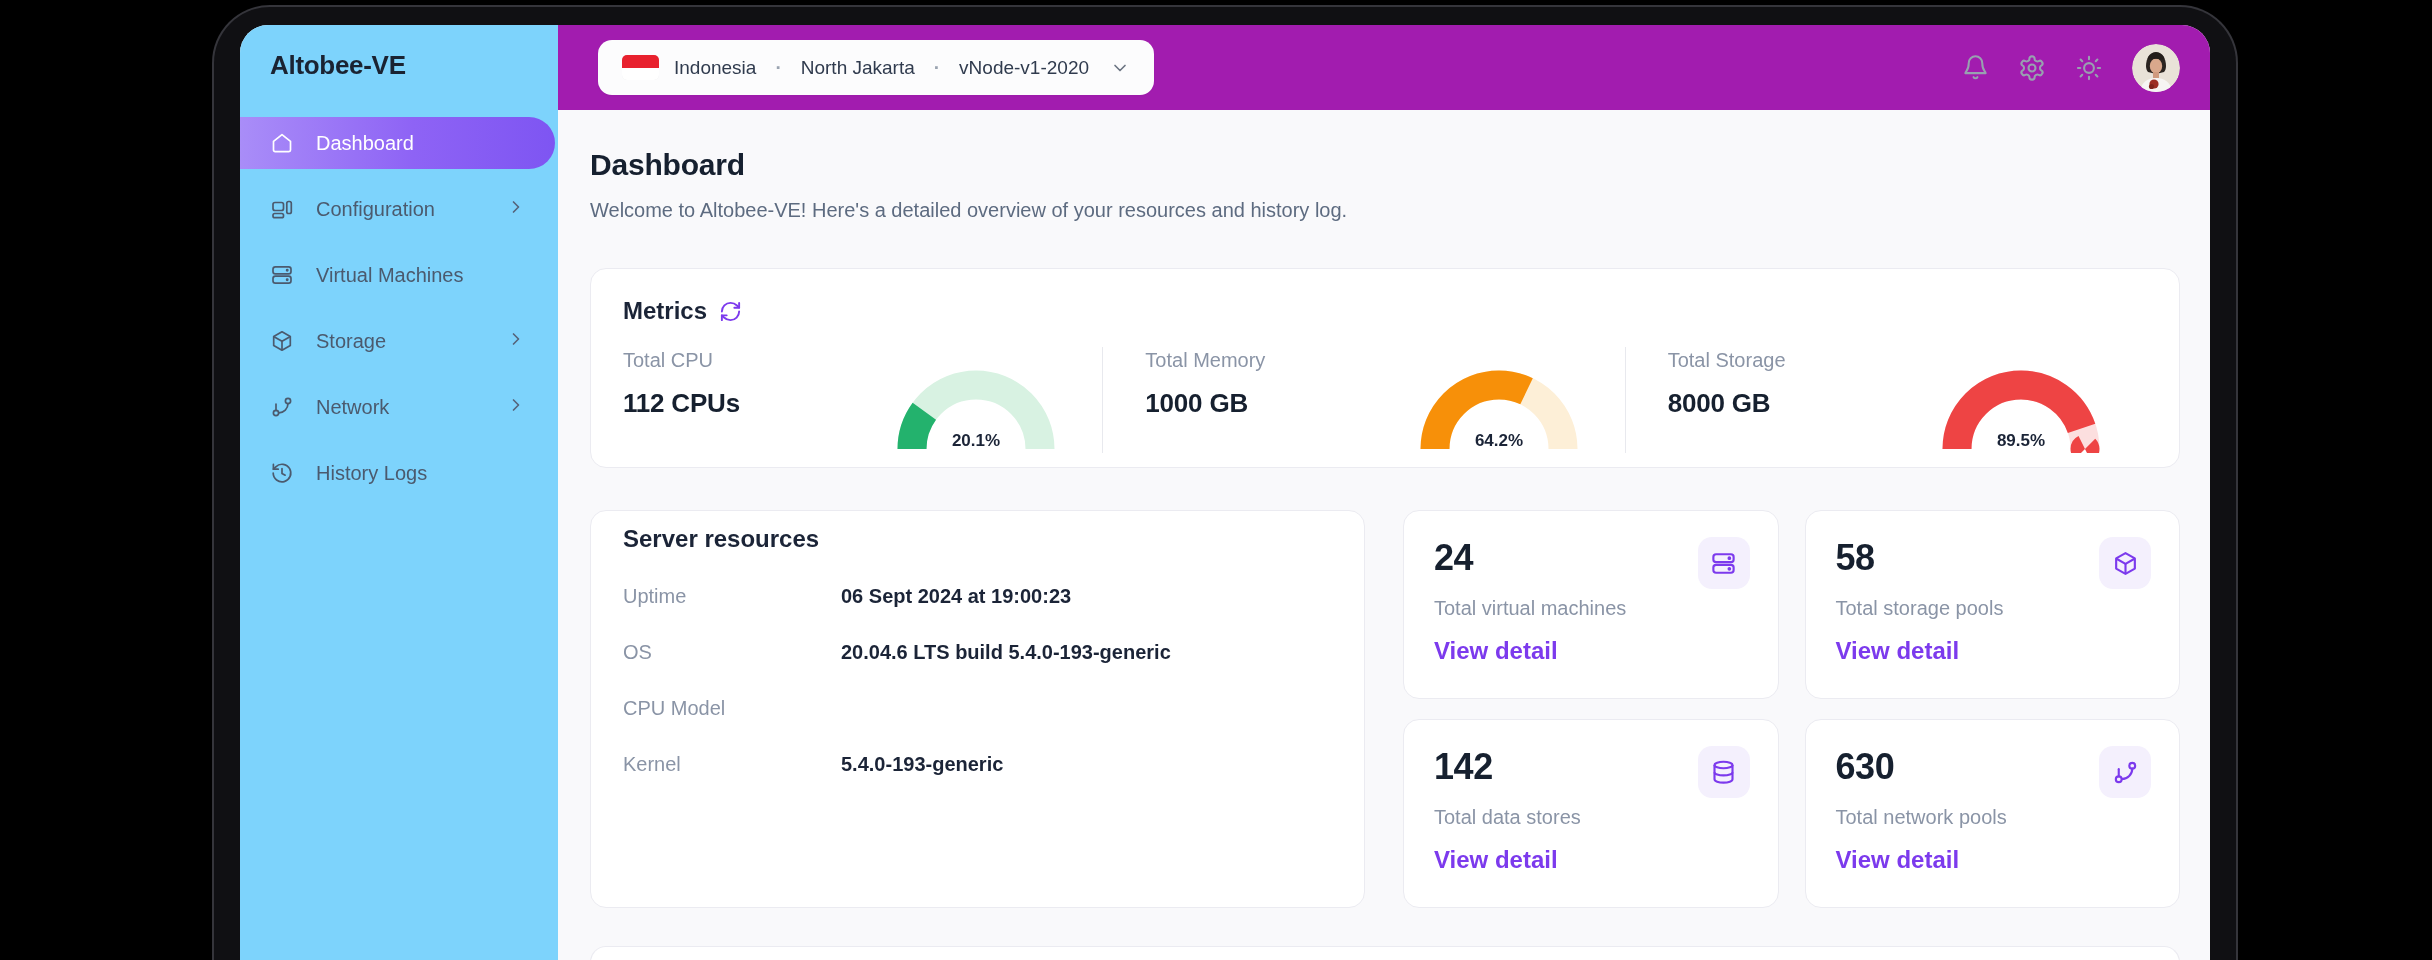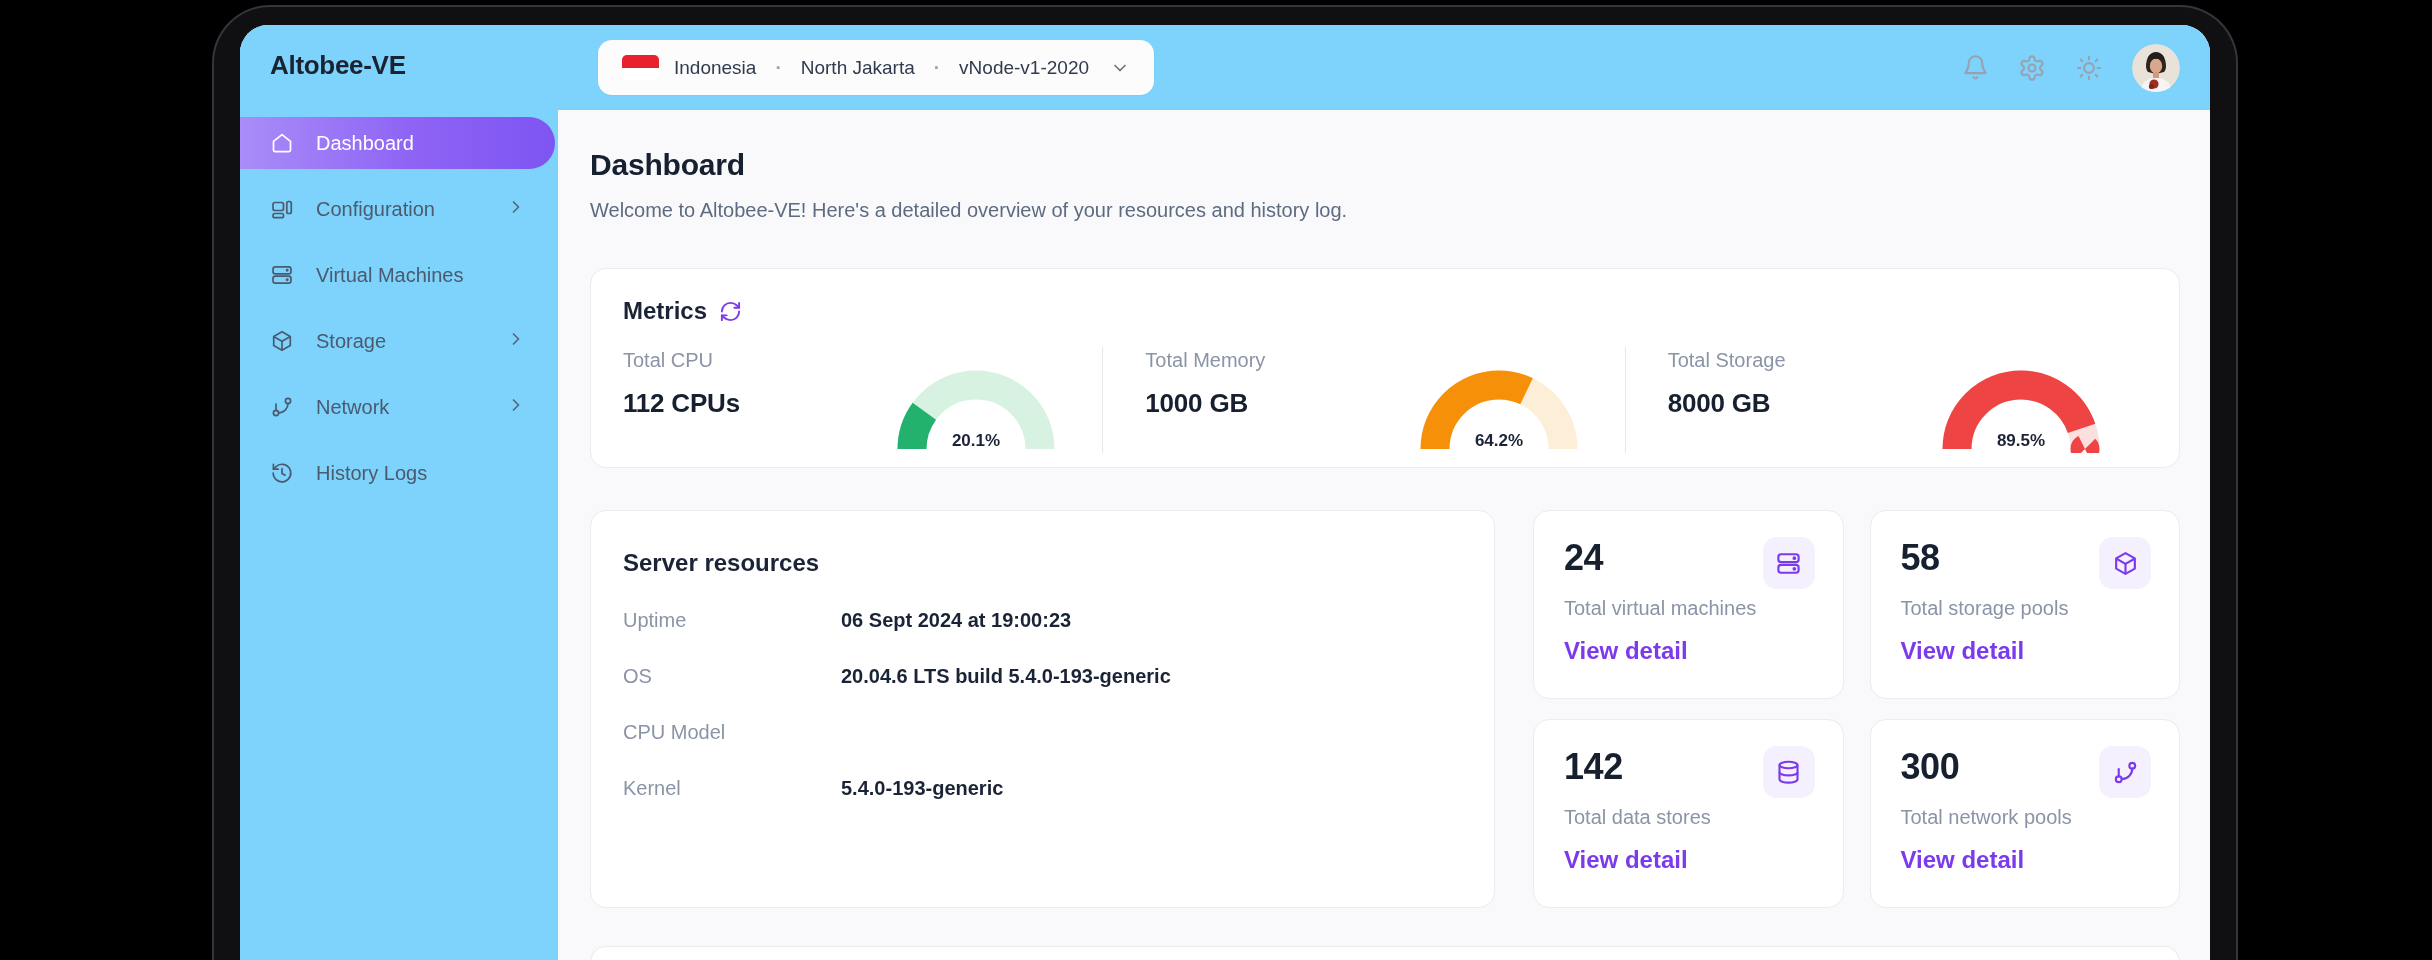--- a/index.html
+++ b/index.html
@@ -34,21 +34,21 @@
   .side-item.active {
     height:52px; margin:0 0 7px 0; padding:0 32px 0 30px;
     background:linear-gradient(90deg,#a98df8 0%, #8e63f5 55%, #7e55f2 100%);
     border-radius:0 26px 26px 0; width:315px; color:#ffffff; font-weight:500;
   }
   .icon { flex:none; display:inline-flex; }
   .icon svg { display:block; }
   
   .main { flex:1; display:flex; flex-direction:column; min-width:0; }
   .topbar {
-    height:85px; flex:none; background:#7dd3fc;
+    height:85px; flex:none; background:#a21caf;
     display:flex; align-items:center; padding:0 30px 0 40px;
   }
   .loc-pill {
     height:55px; display:flex; align-items:center; gap:15px;
     background:#fcfcfd; border-radius:14px; padding:0 24px;
     box-shadow:0 1px 2px rgba(20,20,40,0.04); cursor:pointer;
   }
   .flag { width:37px; height:25px; border-radius:5px; overflow:hidden; flex:none;
     box-shadow:inset 0 0 0 1px rgba(0,0,0,0.08); display:flex; flex-direction:column; }
   .flag .t { flex:1; } .flag .b { flex:1; background:#fff; }
@@ -71,21 +71,21 @@
   .metrics-title { font-size:24px; font-weight:600; color:#1b2437; }
   .refresh { color:#7c3aed; display:inline-flex; cursor:pointer; }
   .metrics-row { margin-top:22px; display:flex; }
   .metric-col { flex:1; display:flex; align-items:flex-start; justify-content:space-between; padding:2px 46px 0 0; height:106px; }
   .metric-col + .metric-col { border-left:1px solid #e8e9ee; padding-left:42px; }
   .metric-label { font-size:20px; color:#8a94a6; }
   .metric-value { margin-top:16px; font-size:26px; font-weight:700; color:#16202f; letter-spacing:-0.2px; }
   .gauge { align-self:flex-end; }
   .gauge text { font-size:17px; font-weight:700; fill:#1b2437; font-family:"Liberation Sans","DejaVu Sans",sans-serif; }
   .lower { margin-top:42px; display:flex; gap:38px; align-items:stretch; }
-  .server-card { width:905px; flex:none; padding:38px 32px; }
+  .server-card { width:775px; flex:none; padding:14px 32px; }
   .server-title { font-size:24px; font-weight:600; color:#1b2437; }
   .server-rows { margin-top:32px; }
   .srv-row { display:flex; align-items:baseline; margin-bottom:33px; }
   .srv-row:last-child { margin-bottom:0; }
   .srv-label { width:218px; flex:none; font-size:20px; color:#8a94a6; }
   .srv-value { font-size:20px; font-weight:600; color:#1b2437; }
   .stat-grid { flex:1; display:grid; grid-template-columns:1fr 1fr; grid-auto-rows:189px; column-gap:26px; row-gap:20px; }
   .stat-card { padding:26px 30px; position:relative; }
   .stat-value { font-size:36px; font-weight:700; color:#16202f; letter-spacing:-0.4px; }
   .stat-label { margin-top:18px; font-size:20px; color:#8a94a6; }
@@ -366,21 +366,21 @@
               <span class="stat-tile">
                 <svg width="27" height="27" viewBox="0 0 24 24" fill="none" stroke="currentColor" stroke-width="1.9">
                     <ellipse cx="12" cy="5.3" rx="8" ry="2.9"></ellipse>
                     <path d="M4 5.3v6.4c0 1.6 3.6 2.9 8 2.9s8-1.3 8-2.9V5.3"></path>
                     <path d="M4 11.7v6.4c0 1.6 3.6 2.9 8 2.9s8-1.3 8-2.9v-6.4"></path>
                   </svg>
               </span>
             </section>
 
             <section class="card stat-card">
-              <div class="stat-value">300</div>
+              <div class="stat-value">630</div>
               <div class="stat-label">Total network pools</div>
               <a class="stat-link">View detail</a>
               <span class="stat-tile">
                 <svg width="27" height="27" viewBox="0 0 24 24" fill="none" stroke="currentColor" stroke-width="1.9" stroke-linecap="round" stroke-linejoin="round">
                     <circle cx="6" cy="18" r="2.6"></circle>
                     <circle cx="18" cy="6" r="2.6"></circle>
                     <path d="M6 15.4V9"></path>
                     <path d="M18 8.6a9.2 9.2 0 0 1-9.2 9.2"></path>
                   </svg>
               </span>

